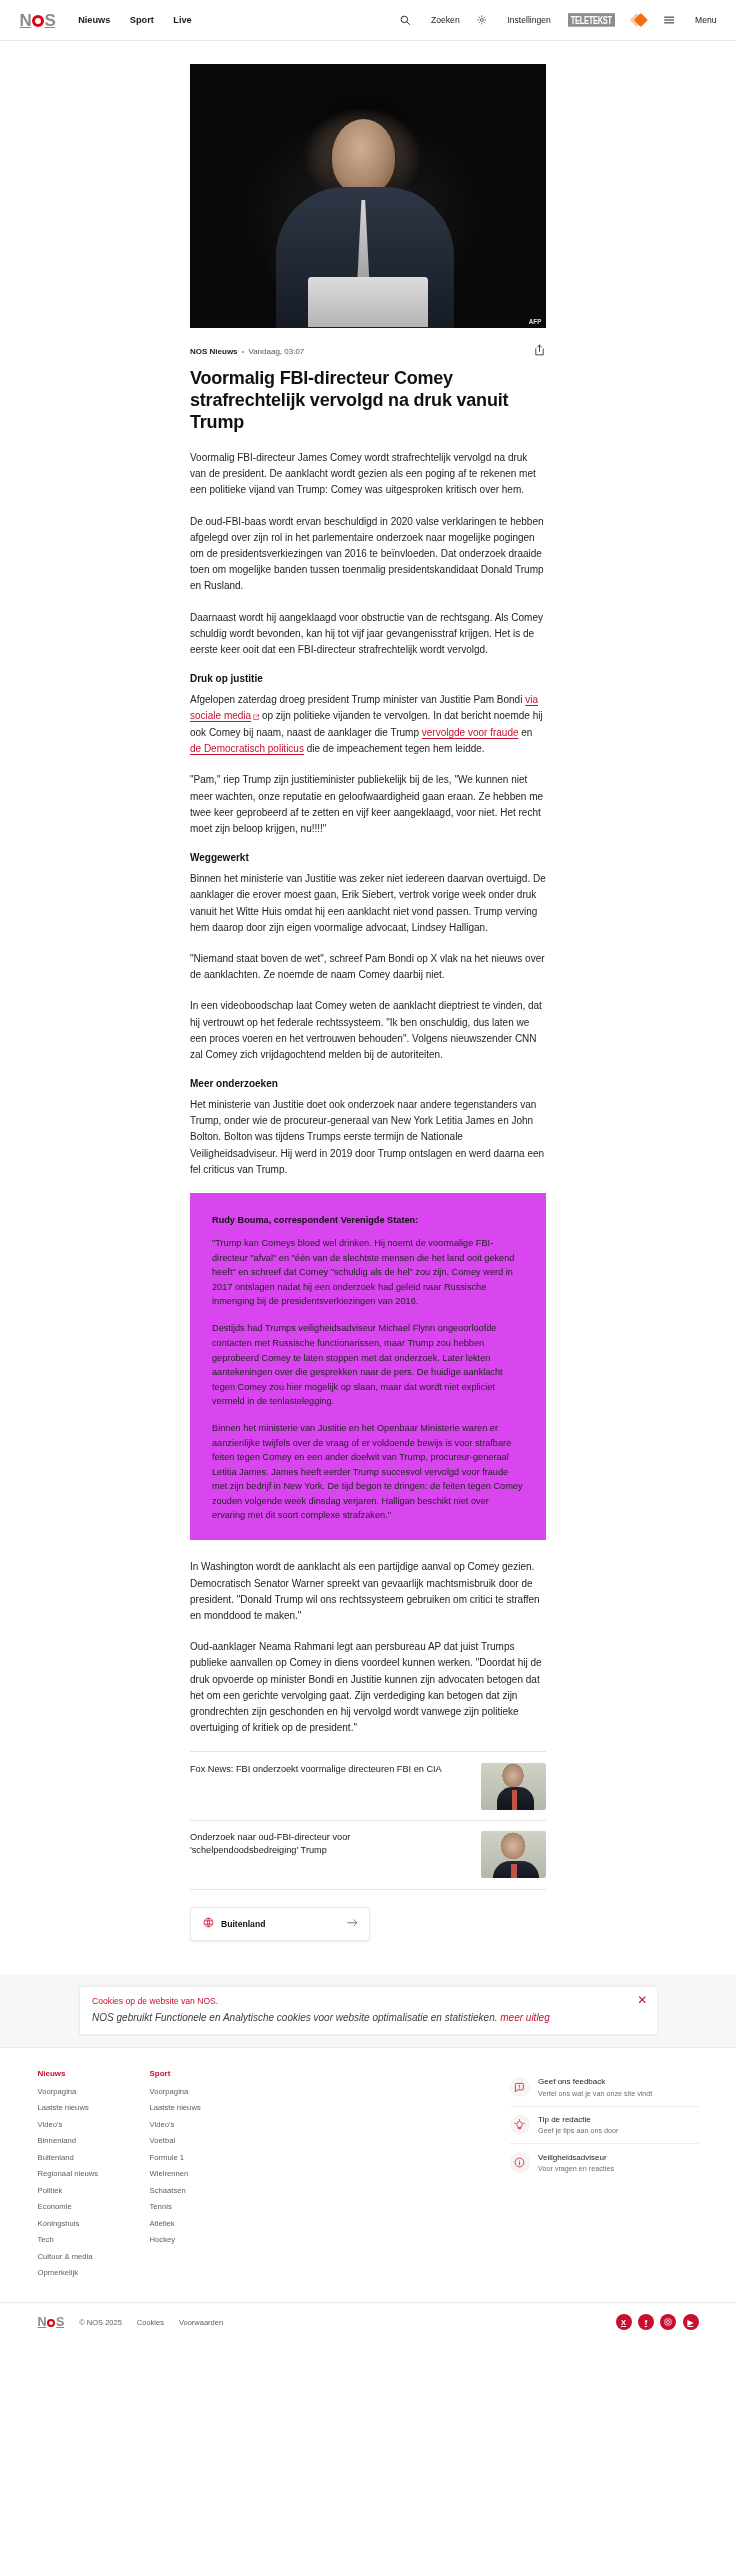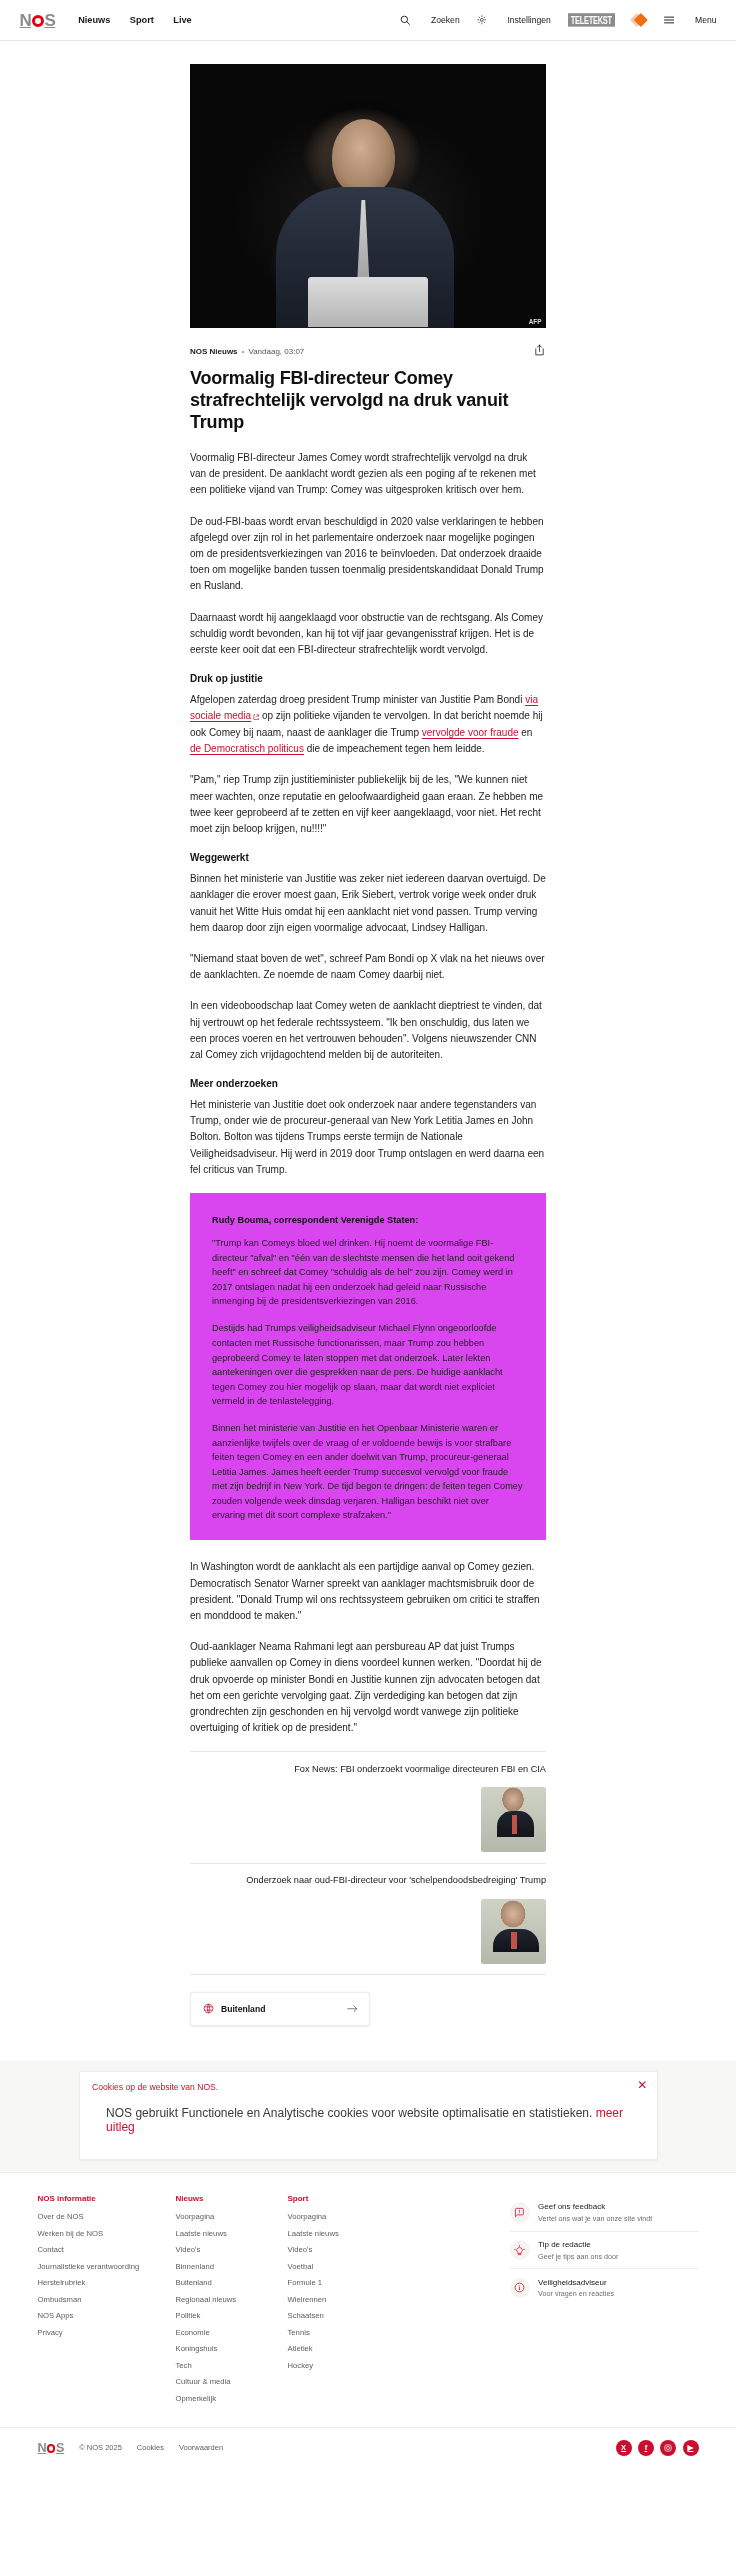--- a/index.html
+++ b/index.html
@@ -214,26 +214,25 @@
     line-height: 1.58;
     margin: 0 0 12.6px 0;
     color: #232323;
   }
   .corr-box p:last-child { margin-bottom: 0; }
 
   
   .related { border-top: 0.6px solid #e4e4e4; }
   .rel-item {
     display: flex;
-    align-items: flex-end;
-    gap: 12px;
+    align-items: flex-start;
+    gap: 22px;
     padding: 10.3px 0;
     border-bottom: 0.6px solid #e4e4e4;
     text-decoration: none;
-    flex-direction: column;
   }
   .rel-title {
     font-size: 9.2px;
     line-height: 1.38;
     color: #1a1a1a;
     flex: 1;
   }
   .rel-thumb {
     width: 65px; height: 47px;
     border-radius: 2.3px;
@@ -298,21 +297,21 @@
     padding: 9.7px 12.6px 11px 12.6px;
     position: relative;
     box-shadow: 0 0.6px 2.3px rgba(0,0,0,0.05);
   }
   .cookie-title {
     color: #c8102e;
     font-weight: 400;
     font-size: 8.6px;
     margin: 0 0 5.2px 0;
   }
-  .cookie-text { font-size: 12px; color: #3a3a3a; margin: 14px; }
+  .cookie-text { font-size: 10px; color: #3a3a3a; margin: 0; font-style: italic; }
   .cookie-text a { color: #c8102e; text-decoration: none; }
   .cookie-close {
     position: absolute;
     right: 9.2px; top: 6.9px;
     background: none; border: none; cursor: pointer;
     color: #c8102e; font-size: 12px; line-height: 1;
     padding: 0;
   }
 
   
@@ -494,21 +493,21 @@
     <h2>Meer onderzoeken</h2>
     <p>Het ministerie van Justitie doet ook onderzoek naar andere tegenstanders van Trump, onder wie de procureur-generaal van New York Letitia James en John Bolton. Bolton was tijdens Trumps eerste termijn de Nationale Veiligheidsadviseur. Hij werd in 2019 door Trump ontslagen en werd daarna een fel criticus van Trump.</p>
 
     <section class="corr-box">
       <p class="corr-name">Rudy Bouma, correspondent Verenigde Staten:</p>
       <p>"Trump kan Comeys bloed wel drinken. Hij noemt de voormalige FBI-directeur "afval" en "één van de slechtste mensen die het land ooit gekend heeft" en schreef dat Comey "schuldig als de hel" zou zijn. Comey werd in 2017 ontslagen nadat hij een onderzoek had geleid naar Russische inmenging bij de presidentsverkiezingen van 2016.</p>
       <p>Destijds had Trumps veiligheidsadviseur Michael Flynn ongeoorloofde contacten met Russische functionarissen, maar Trump zou hebben geprobeerd Comey te laten stoppen met dat onderzoek. Later lekten aantekeningen over die gesprekken naar de pers. De huidige aanklacht tegen Comey zou hier mogelijk op slaan, maar dat wordt niet expliciet vermeld in de tenlastelegging.</p>
       <p>Binnen het ministerie van Justitie en het Openbaar Ministerie waren er aanzienlijke twijfels over de vraag of er voldoende bewijs is voor strafbare feiten tegen Comey en een ander doelwit van Trump, procureur-generaal Letitia James. James heeft eerder Trump succesvol vervolgd voor fraude met zijn bedrijf in New York. De tijd begon te dringen: de feiten tegen Comey zouden volgende week dinsdag verjaren. Halligan beschikt niet over ervaring met dit soort complexe strafzaken."</p>
     </section>
 
-    <p>In Washington wordt de aanklacht als een partijdige aanval op Comey gezien. Democratisch Senator Warner spreekt van aanklager machtsmisbruik door de president. "Donald Trump wil ons rechtssysteem gebruiken om critici te straffen en monddood te maken."</p>
+    <p>In Washington wordt de aanklacht als een partijdige aanval op Comey gezien. Democratisch Senator Warner spreekt van gevaarlijk machtsmisbruik door de president. "Donald Trump wil ons rechtssysteem gebruiken om critici te straffen en monddood te maken."</p>
     <p>Oud-aanklager Neama Rahmani legt aan persbureau AP dat juist Trumps publieke aanvallen op Comey in diens voordeel kunnen werken. "Doordat hij de druk opvoerde op minister Bondi en Justitie kunnen zijn advocaten betogen dat het om een gerichte vervolging gaat. Zijn verdediging kan betogen dat zijn grondrechten zijn geschonden en hij vervolgd wordt vanwege zijn politieke overtuiging of kritiek op de president."</p>
 
     <div class="related">
       <a class="rel-item" href="#">
         <span class="rel-title">Fox News: FBI onderzoekt voormalige directeuren FBI en CIA</span>
         <span class="rel-thumb a"></span>
       </a>
       <a class="rel-item" href="#">
         <span class="rel-title">Onderzoek naar oud-FBI-directeur voor 'schelpendoodsbedreiging' Trump</span>
         <span class="rel-thumb b"></span>
@@ -543,31 +542,20 @@
       <span>NOS gebruikt Functionele en Analytische cookies voor website optimalisatie en statistieken.</span>
       <a href="#">meer uitleg</a>
     </p>
     <button class="cookie-close">✕</button>
   </div>
 </div>
 
 <footer class="footer">
   <div class="footer-inner">
 
-    <div class="fcol wide">
-      <h3>NOS informatie</h3>
-      <a href="#">Over de NOS</a>
-      <a href="#">Werken bij de NOS</a>
-      <a href="#">Contact</a>
-      <a href="#">Journalistieke verantwoording</a>
-      <a href="#">Herstelrubriek</a>
-      <a href="#">Ombudsman</a>
-      <a href="#">NOS Apps</a>
-      <a href="#">Privacy</a>
-    </div>
 
     <div class="fcol">
       <h3>Nieuws</h3>
       <a href="#">Voorpagina</a>
       <a href="#">Laatste nieuws</a>
       <a href="#">Video's</a>
       <a href="#">Binnenland</a>
       <a href="#">Buitenland</a>
       <a href="#">Regionaal nieuws</a>
       <a href="#">Politiek</a>

